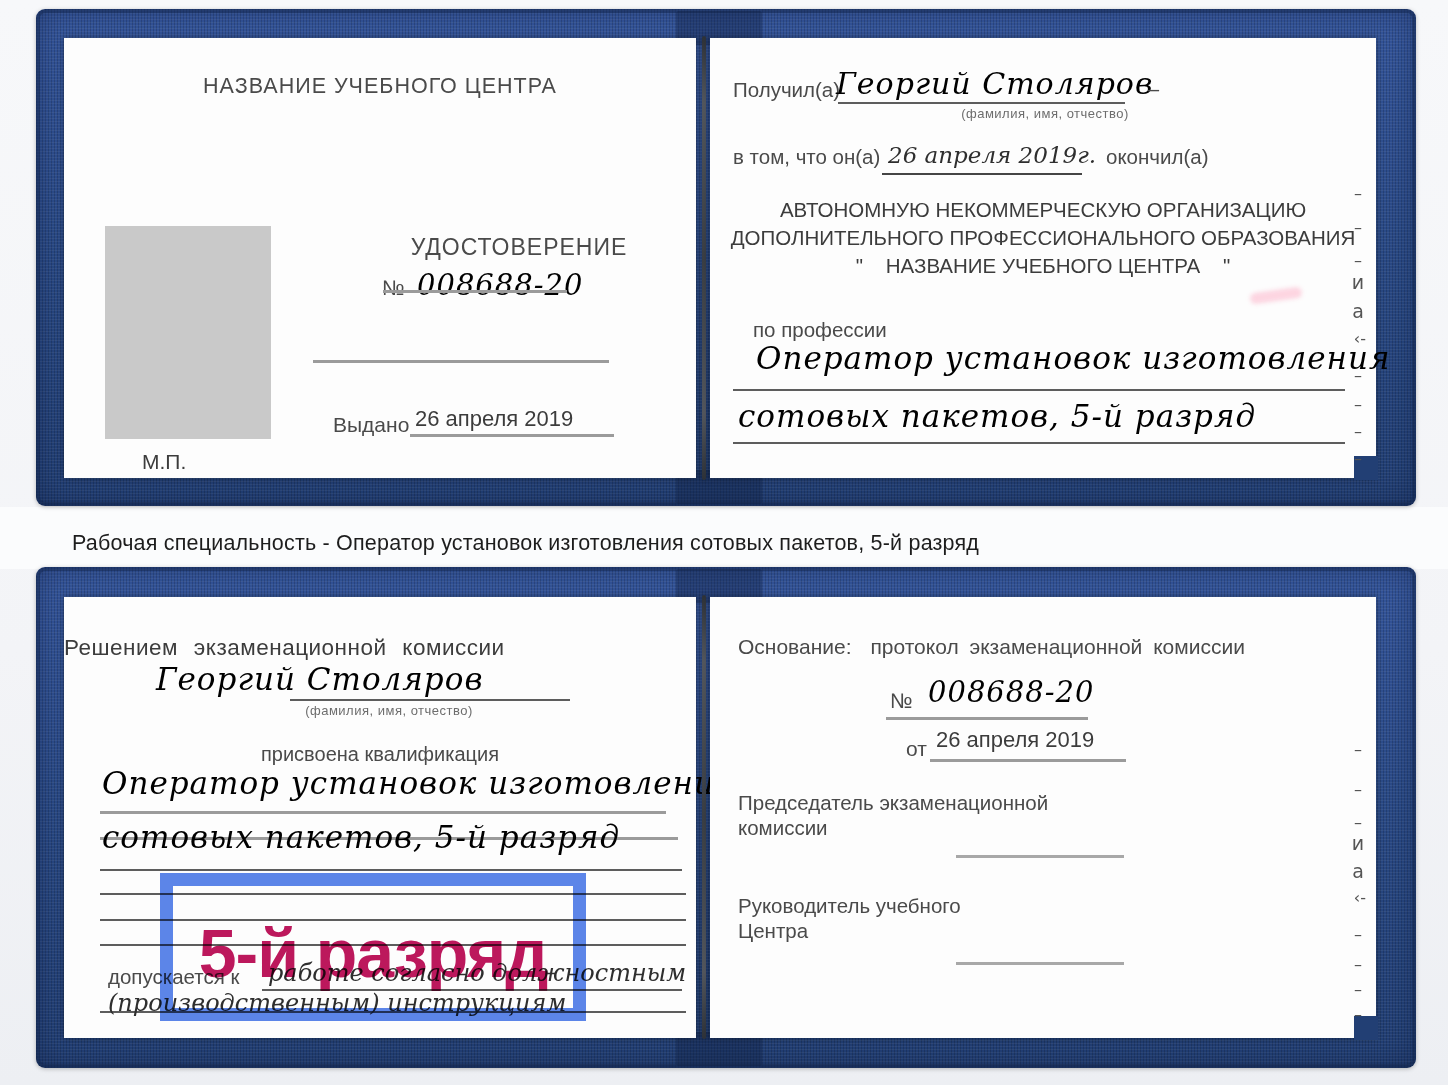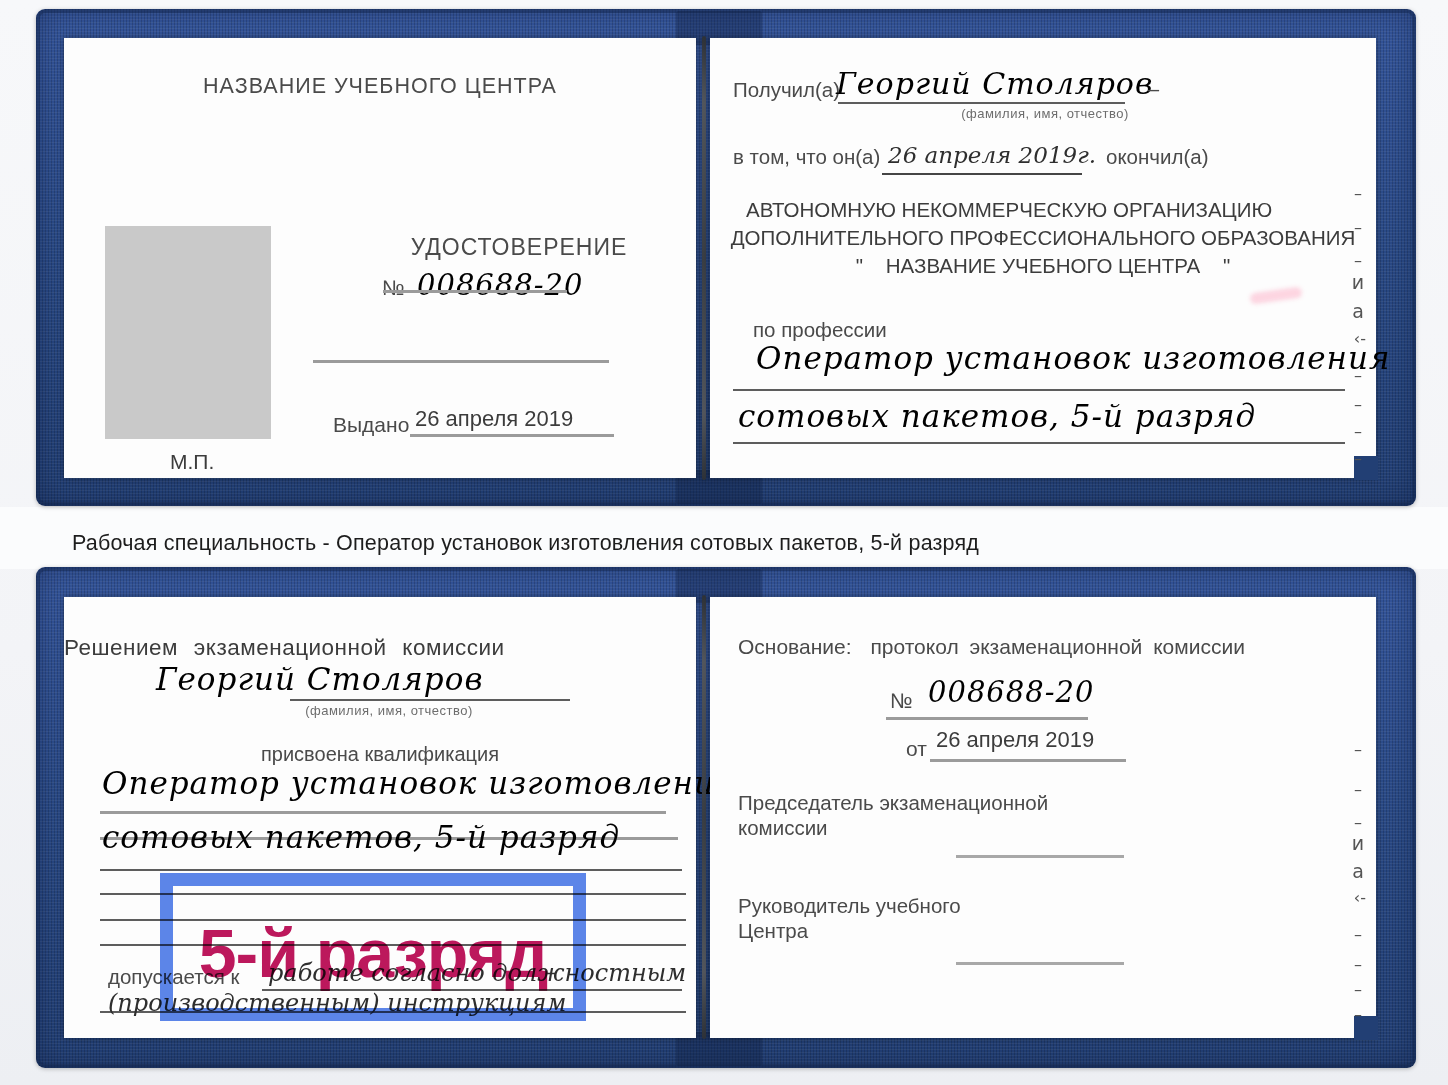--- a/index.html
+++ b/index.html
@@ -82,40 +82,40 @@
       <span class="hand" style="font-size:29px;margin-left:8px;">008688-20</span>
     </div>
     <div class="uline" style="left:319px;top:252px;width:184px;"></div>
 
     <div class="uline" style="left:249px;top:322px;width:296px;"></div>
 
     <div class="abs t printed" style="left:269px;top:375px;font-size:21px;">Выдано</div>
     <div class="abs t printed-dark" style="left:351px;top:368px;font-size:22px;">26 апреля 2019</div>
     <div class="uline" style="left:346px;top:396px;width:204px;"></div>
 
-    <div class="abs t printed-dark" style="left:78px;top:412px;font-size:21px;margin-left:28px;">М.П.</div>
+    <div class="abs t printed-dark" style="left:78px;top:412px;font-size:21px;">М.П.</div>
   </div>
 
   <div class="spine" style="left:666px;top:27px;height:444px;"></div>
 
   <div class="page" style="left:674px;top:29px;width:666px;height:440px;">
     <div class="corner-notch" style="right:-2px;bottom:-2px;"></div>
 
     <div class="abs t printed" style="left:23px;top:40px;font-size:20.5px;">Получил(а)</div>
     <div class="abs hand" style="left:126px;top:28px;font-size:30px;">Георгий Столяров</div>
     <div class="uline-thin" style="left:128px;top:64px;width:287px;"></div>
     <div class="abs t hint" style="left:190px;top:68px;width:290px;text-align:center;">(фамилия, имя, отчество)</div>
     <div class="abs t printed" style="left:438px;top:40px;font-size:20px;">–</div>
 
     <div class="abs t printed" style="left:23px;top:107px;font-size:20.5px;">в том, что он(а)</div>
     <div class="abs ital" style="left:178px;top:104px;font-size:23px;">26 апреля 2019г.</div>
     <div class="uline-thin" style="left:172px;top:135px;width:200px;background:#454545;"></div>
     <div class="abs t printed" style="left:396px;top:107px;font-size:20.5px;">окончил(а)</div>
 
-    <div class="abs t printed-dark" style="left:0;top:160px;width:100%;font-size:20.5px;padding-left:36px;">АВТОНОМНУЮ НЕКОММЕРЧЕСКУЮ ОРГАНИЗАЦИЮ</div>
+    <div class="abs t printed-dark" style="left:0;top:160px;width:100%;text-align:center;font-size:20.5px;">АВТОНОМНУЮ НЕКОММЕРЧЕСКУЮ ОРГАНИЗАЦИЮ</div>
     <div class="abs t printed-dark" style="left:0;top:188px;width:100%;text-align:center;font-size:20.5px;">ДОПОЛНИТЕЛЬНОГО ПРОФЕССИОНАЛЬНОГО ОБРАЗОВАНИЯ</div>
     <div class="abs t printed-dark" style="left:0;top:216px;width:100%;text-align:center;font-size:20.5px;">"&nbsp;&nbsp;&nbsp;&nbsp;НАЗВАНИЕ УЧЕБНОГО ЦЕНТРА&nbsp;&nbsp;&nbsp;&nbsp;"</div>
 
     <div class="smudge" style="left:540px;top:252px;"></div>
 
     <div class="abs t printed" style="left:43px;top:280px;font-size:20.5px;">по профессии</div>
     <div class="abs hand" style="left:46px;top:302px;font-size:31px;">Оператор установок изготовления</div>
     <div class="uline-thin" style="left:23px;top:351px;width:612px;"></div>
     <div class="abs hand" style="left:28px;top:360px;font-size:31px;">сотовых пакетов, 5-й разряд</div>
     <div class="uline-thin" style="left:23px;top:404px;width:612px;"></div>

